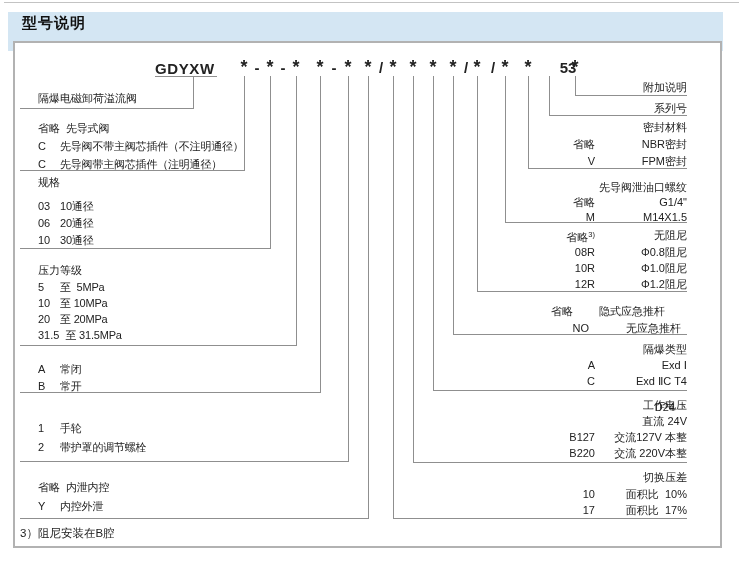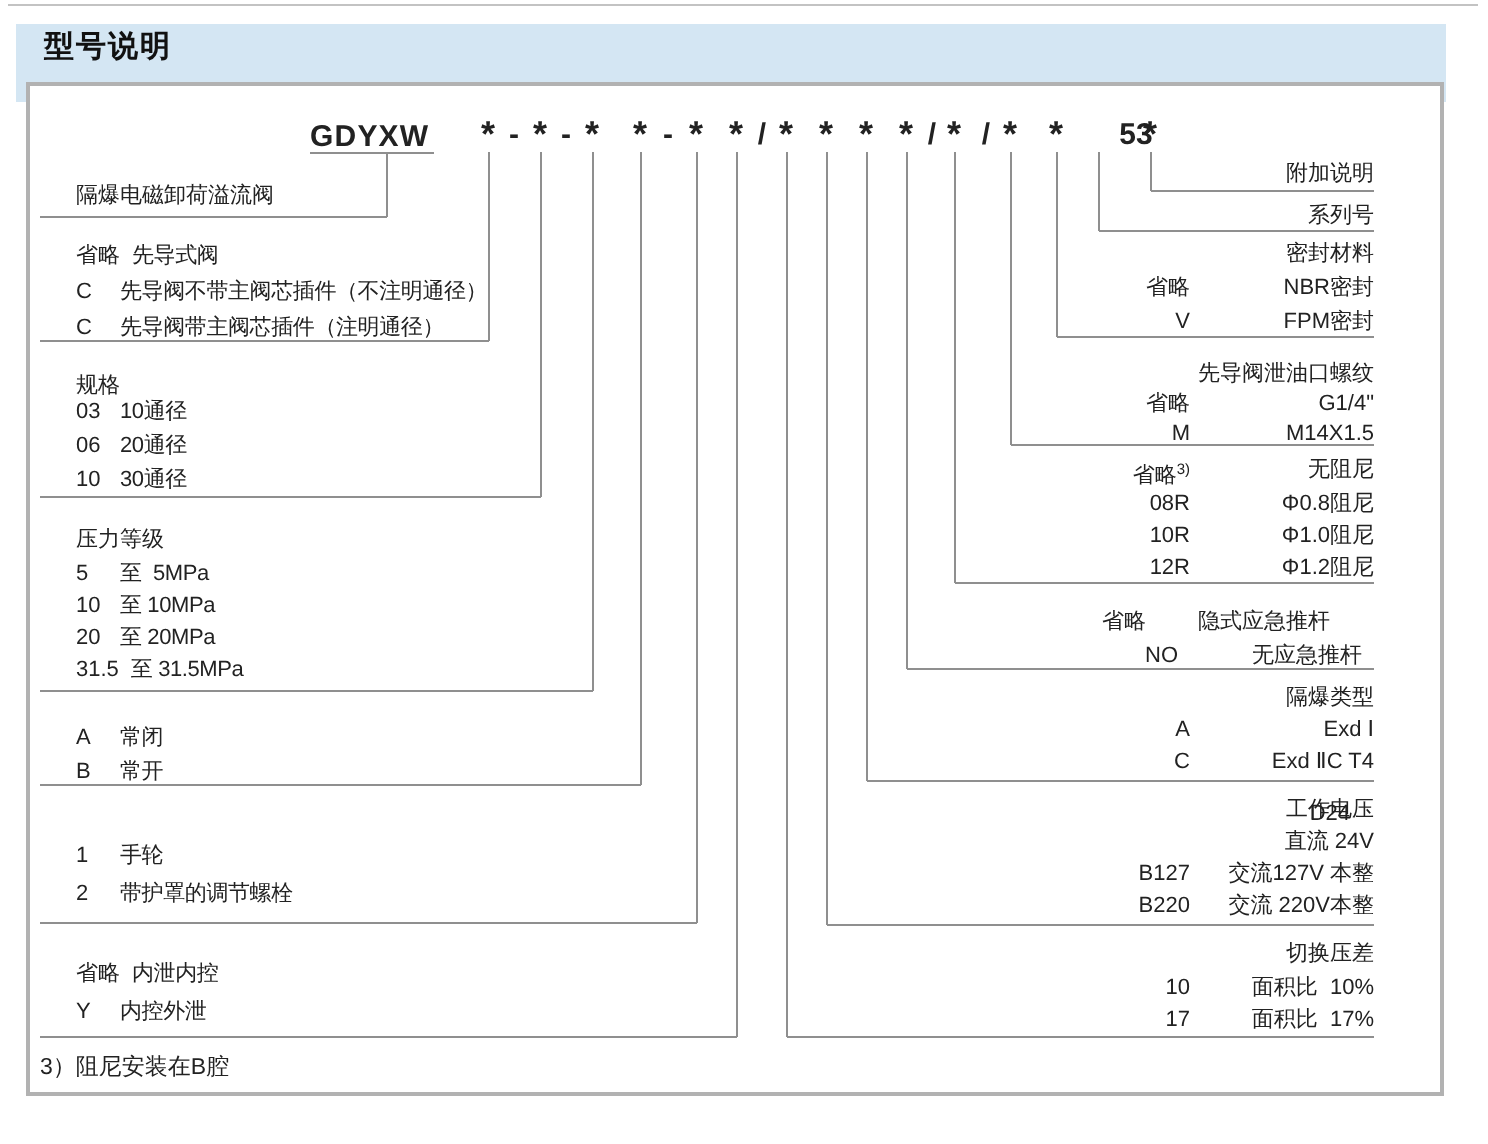--- a/index.html
+++ b/index.html
@@ -98,21 +98,21 @@
   <div id="groups">
       <div>
         <div class="row left" style="top: 91px;"><span class="title">隔爆电磁卸荷溢流阀</span></div>
       </div>
       <div>
         <div class="row left" style="top: 121px;"><span class="code">省略</span><span class="desc">先导式阀</span></div>
         <div class="row left" style="top: 139px;"><span class="code">C</span><span class="desc">先导阀不带主阀芯插件（不注明通径）</span></div>
         <div class="row left" style="top: 157px;"><span class="code">C</span><span class="desc">先导阀带主阀芯插件（注明通径）</span></div>
       </div>
       <div>
-        <div class="row left" style="top: 186px;"><span class="title">规格</span></div>
+        <div class="row left" style="top: 175px;"><span class="title">规格</span></div>
         <div class="row left" style="top: 199px;"><span class="code">03</span><span class="desc">10通径</span></div>
         <div class="row left" style="top: 216px;"><span class="code">06</span><span class="desc">20通径</span></div>
         <div class="row left" style="top: 233px;"><span class="code">10</span><span class="desc">30通径</span></div>
       </div>
       <div>
         <div class="row left" style="top: 263px;"><span class="title">压力等级</span></div>
         <div class="row left" style="top: 280px;"><span class="code">5</span><span class="desc">至  5MPa</span></div>
         <div class="row left" style="top: 296px;"><span class="code">10</span><span class="desc">至 10MPa</span></div>
         <div class="row left" style="top: 312px;"><span class="code">20</span><span class="desc">至 20MPa</span></div>
         <div class="row left" style="top: 328px;"><span class="code">31.5</span><span class="desc">至 31.5MPa</span></div>

